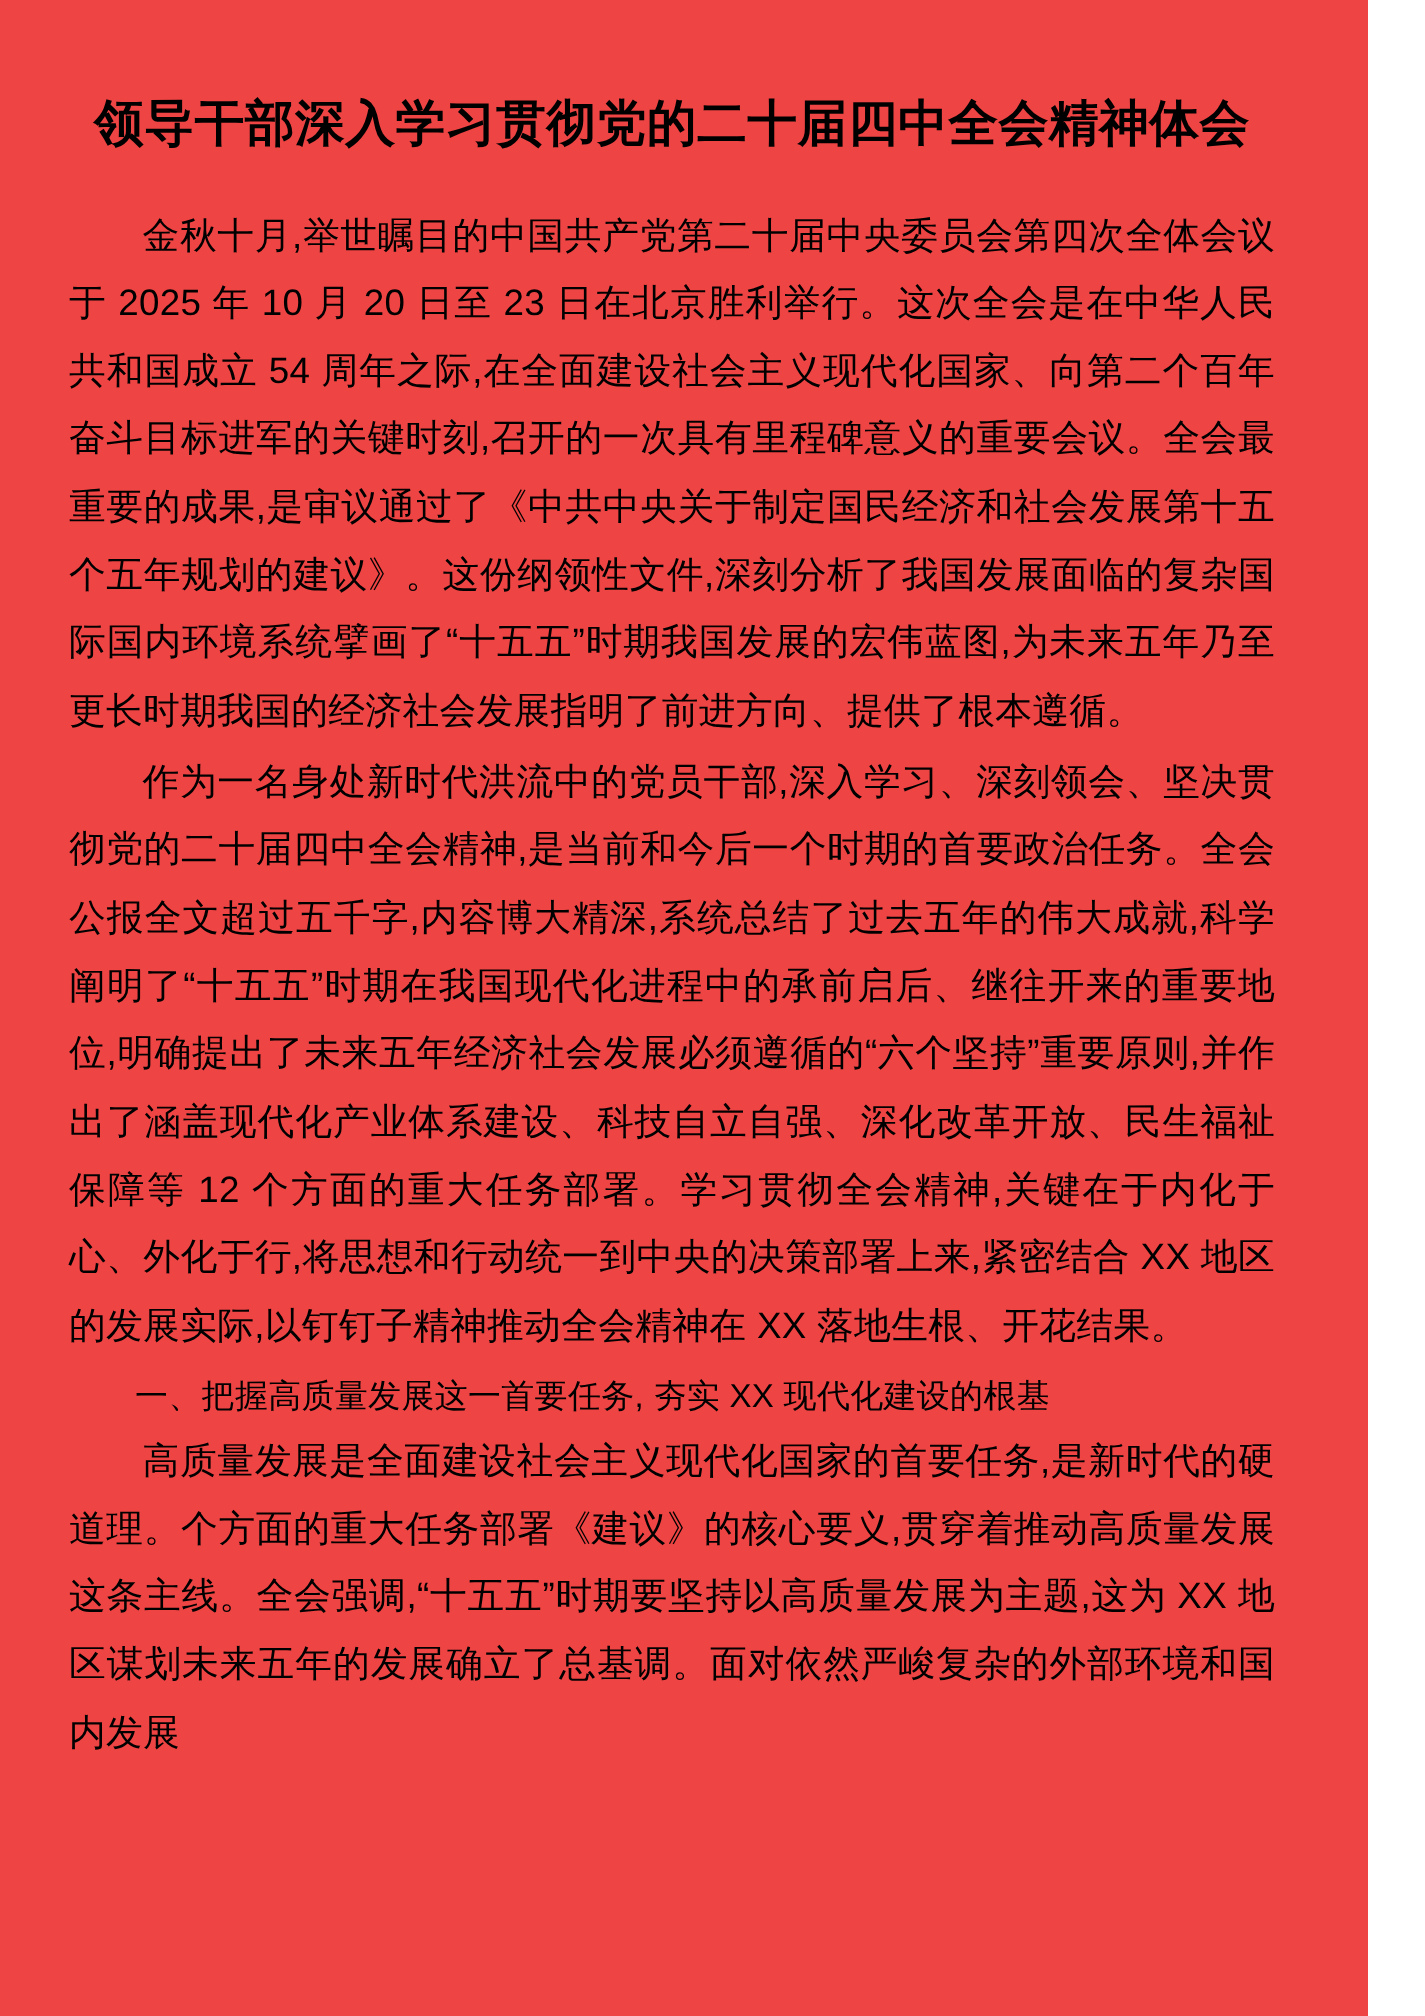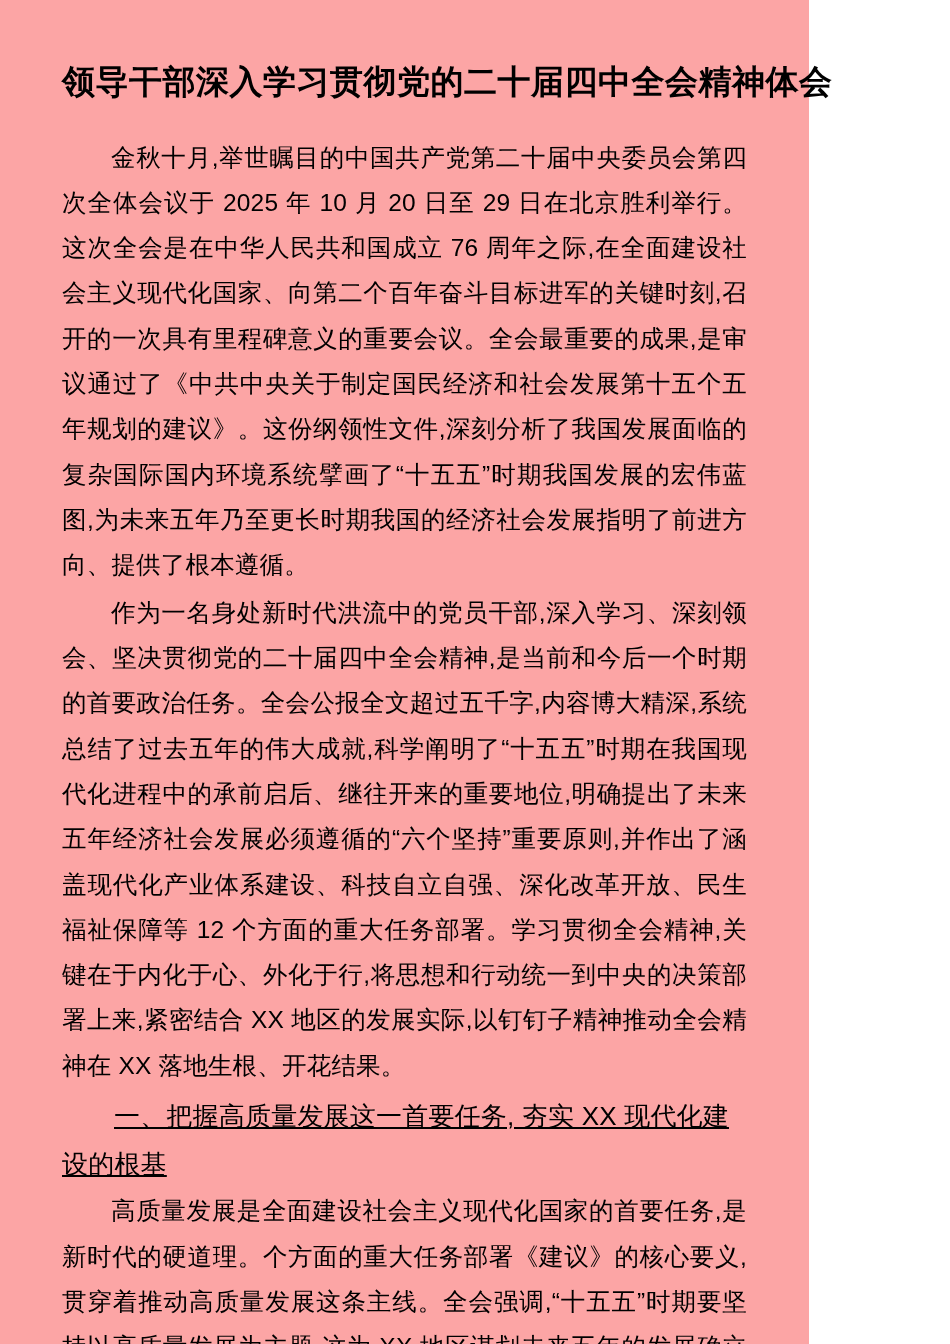--- a/index.html
+++ b/index.html
@@ -9,54 +9,53 @@
   }
   body {
     width: 950px;
     height: 1344px;
     font-family: "Liberation Sans", sans-serif;
     color: #000000;
     overflow: hidden;
   }
   .page {
     box-sizing: border-box;
-    width: 809px;
+    width: 912px;
     height: 1344px;
-    padding: 52px 62px 0 62px;
-    background: #fca5a5;
+    padding: 52px 62px 0 46px;
+    background: #ef4444;
   }
   .doc-title {
     font-size: 33px;
     font-weight: bold;
     text-align: center;
     letter-spacing: 0.5px;
     line-height: 1.35;
     margin: 8px 0 30px 0;
     white-space: nowrap;
   }
   .para {
     font-size: 24.5px;
     line-height: 1.85;
     text-align: justify;
     text-justify: inter-ideograph;
     margin: 0 0 2px 0;
     text-indent: 2em;
     letter-spacing: 0.2px;
   }
   .heading {
-    font-size: 26px;
+    font-size: 22px;
     line-height: 1.85;
     margin: 4px 0 0 0;
     text-indent: 2em;
     letter-spacing: 0.2px;
-    text-decoration: underline;
   }
 </style>
 </head>
 <body>
 
 <div class="page">
   <h1 class="doc-title">领导干部深入学习贯彻党的二十届四中全会精神体会</h1>
-  <p class="para">金秋十月,举世瞩目的中国共产党第二十届中央委员会第四次全体会议于 2025 年 10 月 20 日至 29 日在北京胜利举行。这次全会是在中华人民共和国成立 76 周年之际,在全面建设社会主义现代化国家、向第二个百年奋斗目标进军的关键时刻,召开的一次具有里程碑意义的重要会议。全会最重要的成果,是审议通过了《中共中央关于制定国民经济和社会发展第十五个五年规划的建议》。这份纲领性文件,深刻分析了我国发展面临的复杂国际国内环境系统擘画了“十五五”时期我国发展的宏伟蓝图,为未来五年乃至更长时期我国的经济社会发展指明了前进方向、提供了根本遵循。</p>
+  <p class="para">金秋十月,举世瞩目的中国共产党第二十届中央委员会第四次全体会议于 2025 年 10 月 20 日至 23 日在北京胜利举行。这次全会是在中华人民共和国成立 54 周年之际,在全面建设社会主义现代化国家、向第二个百年奋斗目标进军的关键时刻,召开的一次具有里程碑意义的重要会议。全会最重要的成果,是审议通过了《中共中央关于制定国民经济和社会发展第十五个五年规划的建议》。这份纲领性文件,深刻分析了我国发展面临的复杂国际国内环境系统擘画了“十五五”时期我国发展的宏伟蓝图,为未来五年乃至更长时期我国的经济社会发展指明了前进方向、提供了根本遵循。</p>
   <p class="para">作为一名身处新时代洪流中的党员干部,深入学习、深刻领会、坚决贯彻党的二十届四中全会精神,是当前和今后一个时期的首要政治任务。全会公报全文超过五千字,内容博大精深,系统总结了过去五年的伟大成就,科学阐明了“十五五”时期在我国现代化进程中的承前启后、继往开来的重要地位,明确提出了未来五年经济社会发展必须遵循的“六个坚持”重要原则,并作出了涵盖现代化产业体系建设、科技自立自强、深化改革开放、民生福祉保障等 12 个方面的重大任务部署。学习贯彻全会精神,关键在于内化于心、外化于行,将思想和行动统一到中央的决策部署上来,紧密结合 XX 地区的发展实际,以钉钉子精神推动全会精神在 XX 落地生根、开花结果。</p>
   <p class="heading">一、把握高质量发展这一首要任务, 夯实 XX 现代化建设的根基</p>
   <p class="para">高质量发展是全面建设社会主义现代化国家的首要任务,是新时代的硬道理。个方面的重大任务部署《建议》的核心要义,贯穿着推动高质量发展这条主线。全会强调,“十五五”时期要坚持以高质量发展为主题,这为 XX 地区谋划未来五年的发展确立了总基调。面对依然严峻复杂的外部环境和国内发展</p>
 </div>
 
 </body></html>

